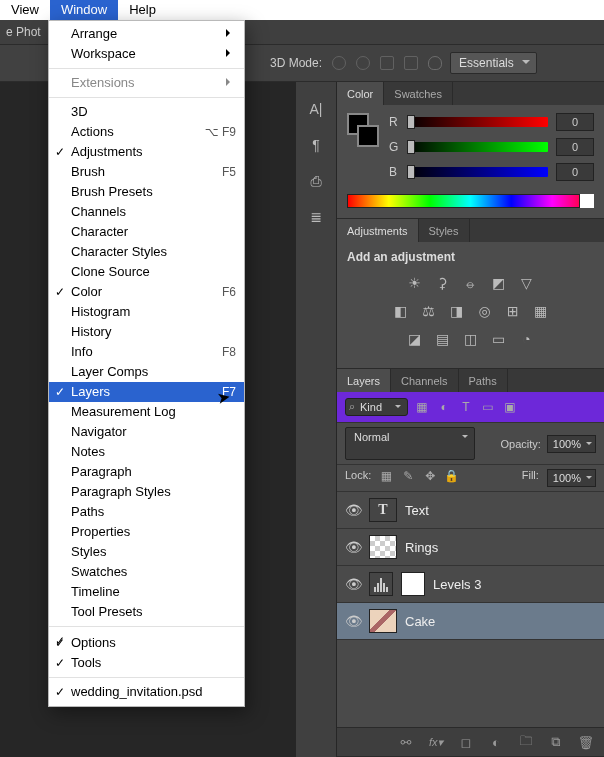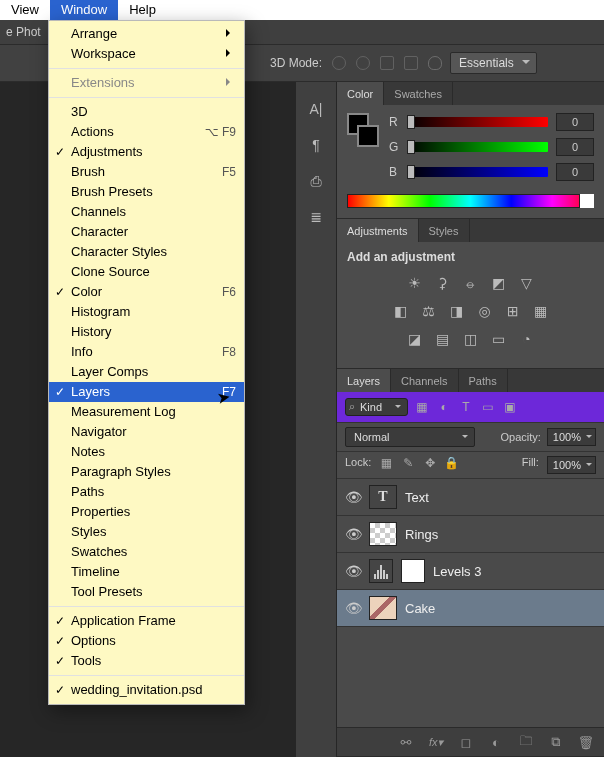--- a/index.html
+++ b/index.html
@@ -58,21 +58,21 @@
   .adj-ico { width:18px; height:18px; color:#bbb; display:flex; align-items:center; justify-content:center; font-size:14px;}
 
   
   .layers-body { padding: 0; }
   .layer-toolbar { display:flex; align-items:center; gap:6px; padding:6px 8px; border-bottom:1px solid #333; background:#6d28d9;}
   .kind-sel { background:#3b3b3b; border:1px solid #222; padding:2px 25px 2px 14px; border-radius:3px; font-size:11px; position:relative; color:#ddd;}
   .kind-sel::before{content:"⌕"; position:absolute; left:3px; top:1px; color:#aaa; font-size:11px;}
   .kind-sel::after{content:""; position:absolute; right:6px; top:6px; border:3px solid transparent; border-top-color:#bbb;}
   .filter-ico{width:16px;height:16px;display:flex;align-items:center;justify-content:center;color:#aaa;font-size:12px;}
   .blendrow{display:flex; align-items:center; gap:6px; padding:4px 8px; border-bottom:1px solid #333; background:#4a4a4a;}
-  .blend-sel{background:#3b3b3b;border:1px solid #222;padding:3px 25px 3px 8px;border-radius:2px;font-size:11px;position:relative;color:#ddd;}
+  .blend-sel{background:#3b3b3b;border:1px solid #222;padding:3px 25px 16px 8px;border-radius:2px;font-size:11px;position:relative;color:#ddd;}
   .blend-sel::after{content:"";position:absolute;right:6px;top:7px;border:3px solid transparent;border-top-color:#bbb;}
   .blendrow .lbl{margin-left:auto;font-size:11px;color:#ccc;}
   .pct{background:#3b3b3b;border:1px solid #222;padding:2px 14px 2px 5px;font-size:11px;position:relative;color:#ddd;}
   .pct::after{content:"";position:absolute;right:3px;top:6px;border:3px solid transparent;border-top-color:#bbb;}
   .lockrow{display:flex;align-items:flex-start;gap:8px;padding:4px 8px;border-bottom:1px solid #333;background:#4a4a4a;font-size:11px;}
   .lockrow .lbl2{margin-left:auto;}
   .lock-ico{width:14px;height:14px;color:#aaa;display:flex;align-items:center;justify-content:center;font-size:12px;}
 
   .layer-list{ background:#4a4a4a; }
   .layer{display:flex;align-items:center;gap:8px;padding:6px 8px;border-bottom:1px solid #333;}
@@ -84,21 +84,21 @@
   .thumb.t-cake{background:linear-gradient(135deg,#ecd3bc 40%,#a66 41% 55%,#ecd3bc 56%);}
   .thumb.mask{width:24px;height:24px;background:#fff;border:1px solid #222;}
   .thumb.adj-levels{width:24px;height:24px;background:#454545;border:1px solid #222;display:flex;align-items:flex-end;justify-content:center;gap:1px;padding:3px;}
   .thumb.adj-levels i{display:block;width:2px;background:#ccc;}
   .layer-name{font-size:13px;color:#eee;}
 
   .bottom-bar{display:flex;gap:14px;justify-content:flex-end;align-items:center;padding:6px 10px;border-top:1px solid #2a2a2a;background:#3e3e3e;}
   .bb-ico{width:16px;height:16px;color:#999;display:flex;align-items:center;justify-content:center;font-size:13px;}
 
   
-  .menu { position: absolute; top: 20px; left: 48px; width: 197px; background: #fef9c3; color: #000; border: 1px solid #b9b9b9; box-shadow: 3px 6px 18px rgba(0,0,0,.4); font-size: 13px; padding: 3px 0 4px; }
+  .menu { position: absolute; top: 20px; left: 48px; width: 197px; background: #ffffff; color: #000; border: 1px solid #b9b9b9; box-shadow: 3px 6px 18px rgba(0,0,0,.4); font-size: 13px; padding: 3px 0 4px; }
   .menu .sep { height: 1px; background: #e1e1e1; margin: 4px 0; }
   .menu .row { display: flex; align-items: center; padding: 1px 8px 1px 22px; line-height: 18px; position: relative; }
   .menu .row.hassub::after { content:""; position:absolute; right:10px; top:5px; border:4px solid transparent; border-left-color:#000; }
   .menu .row.hassub.muted::after{border-left-color:#888;}
   .menu .row .check { position:absolute; left:6px; top:1px; font-size:12px; }
   .menu .row .sc { margin-left: auto; font-size: 12px; color:#555;}
   .menu .row.highlight { background:#2a63cf; color:#fff; }
   .menu .row.highlight .sc{color:#fff;}
   .menu .row.muted{ color:#888; }
 
@@ -355,20 +355,23 @@
   <div class="row">
       <span>Measurement Log</span>
     </div>
   <div class="row">
       <span>Navigator</span>
     </div>
   <div class="row">
       <span>Notes</span>
     </div>
   <div class="row">
+      <span>Paragraph</span>
+    </div>
+  <div class="row">
       <span>Paragraph Styles</span>
     </div>
   <div class="row">
       <span>Paths</span>
     </div>
   <div class="row">
       <span>Properties</span>
     </div>
   <div class="row">
       <span>Styles</span>
@@ -378,21 +381,20 @@
     </div>
   <div class="row">
       <span>Timeline</span>
     </div>
   <div class="row">
       <span>Tool Presets</span>
     </div>
   <div class="sep"></div>
   <div class="row">
       <span class="check">✓</span>
-      <span>Application Frame</span>
     </div>
   <div class="row">
       <span class="check">✓</span>
       <span>Options</span>
     </div>
   <div class="row">
       <span class="check">✓</span>
       <span>Tools</span>
     </div>
   <div class="sep"></div>

